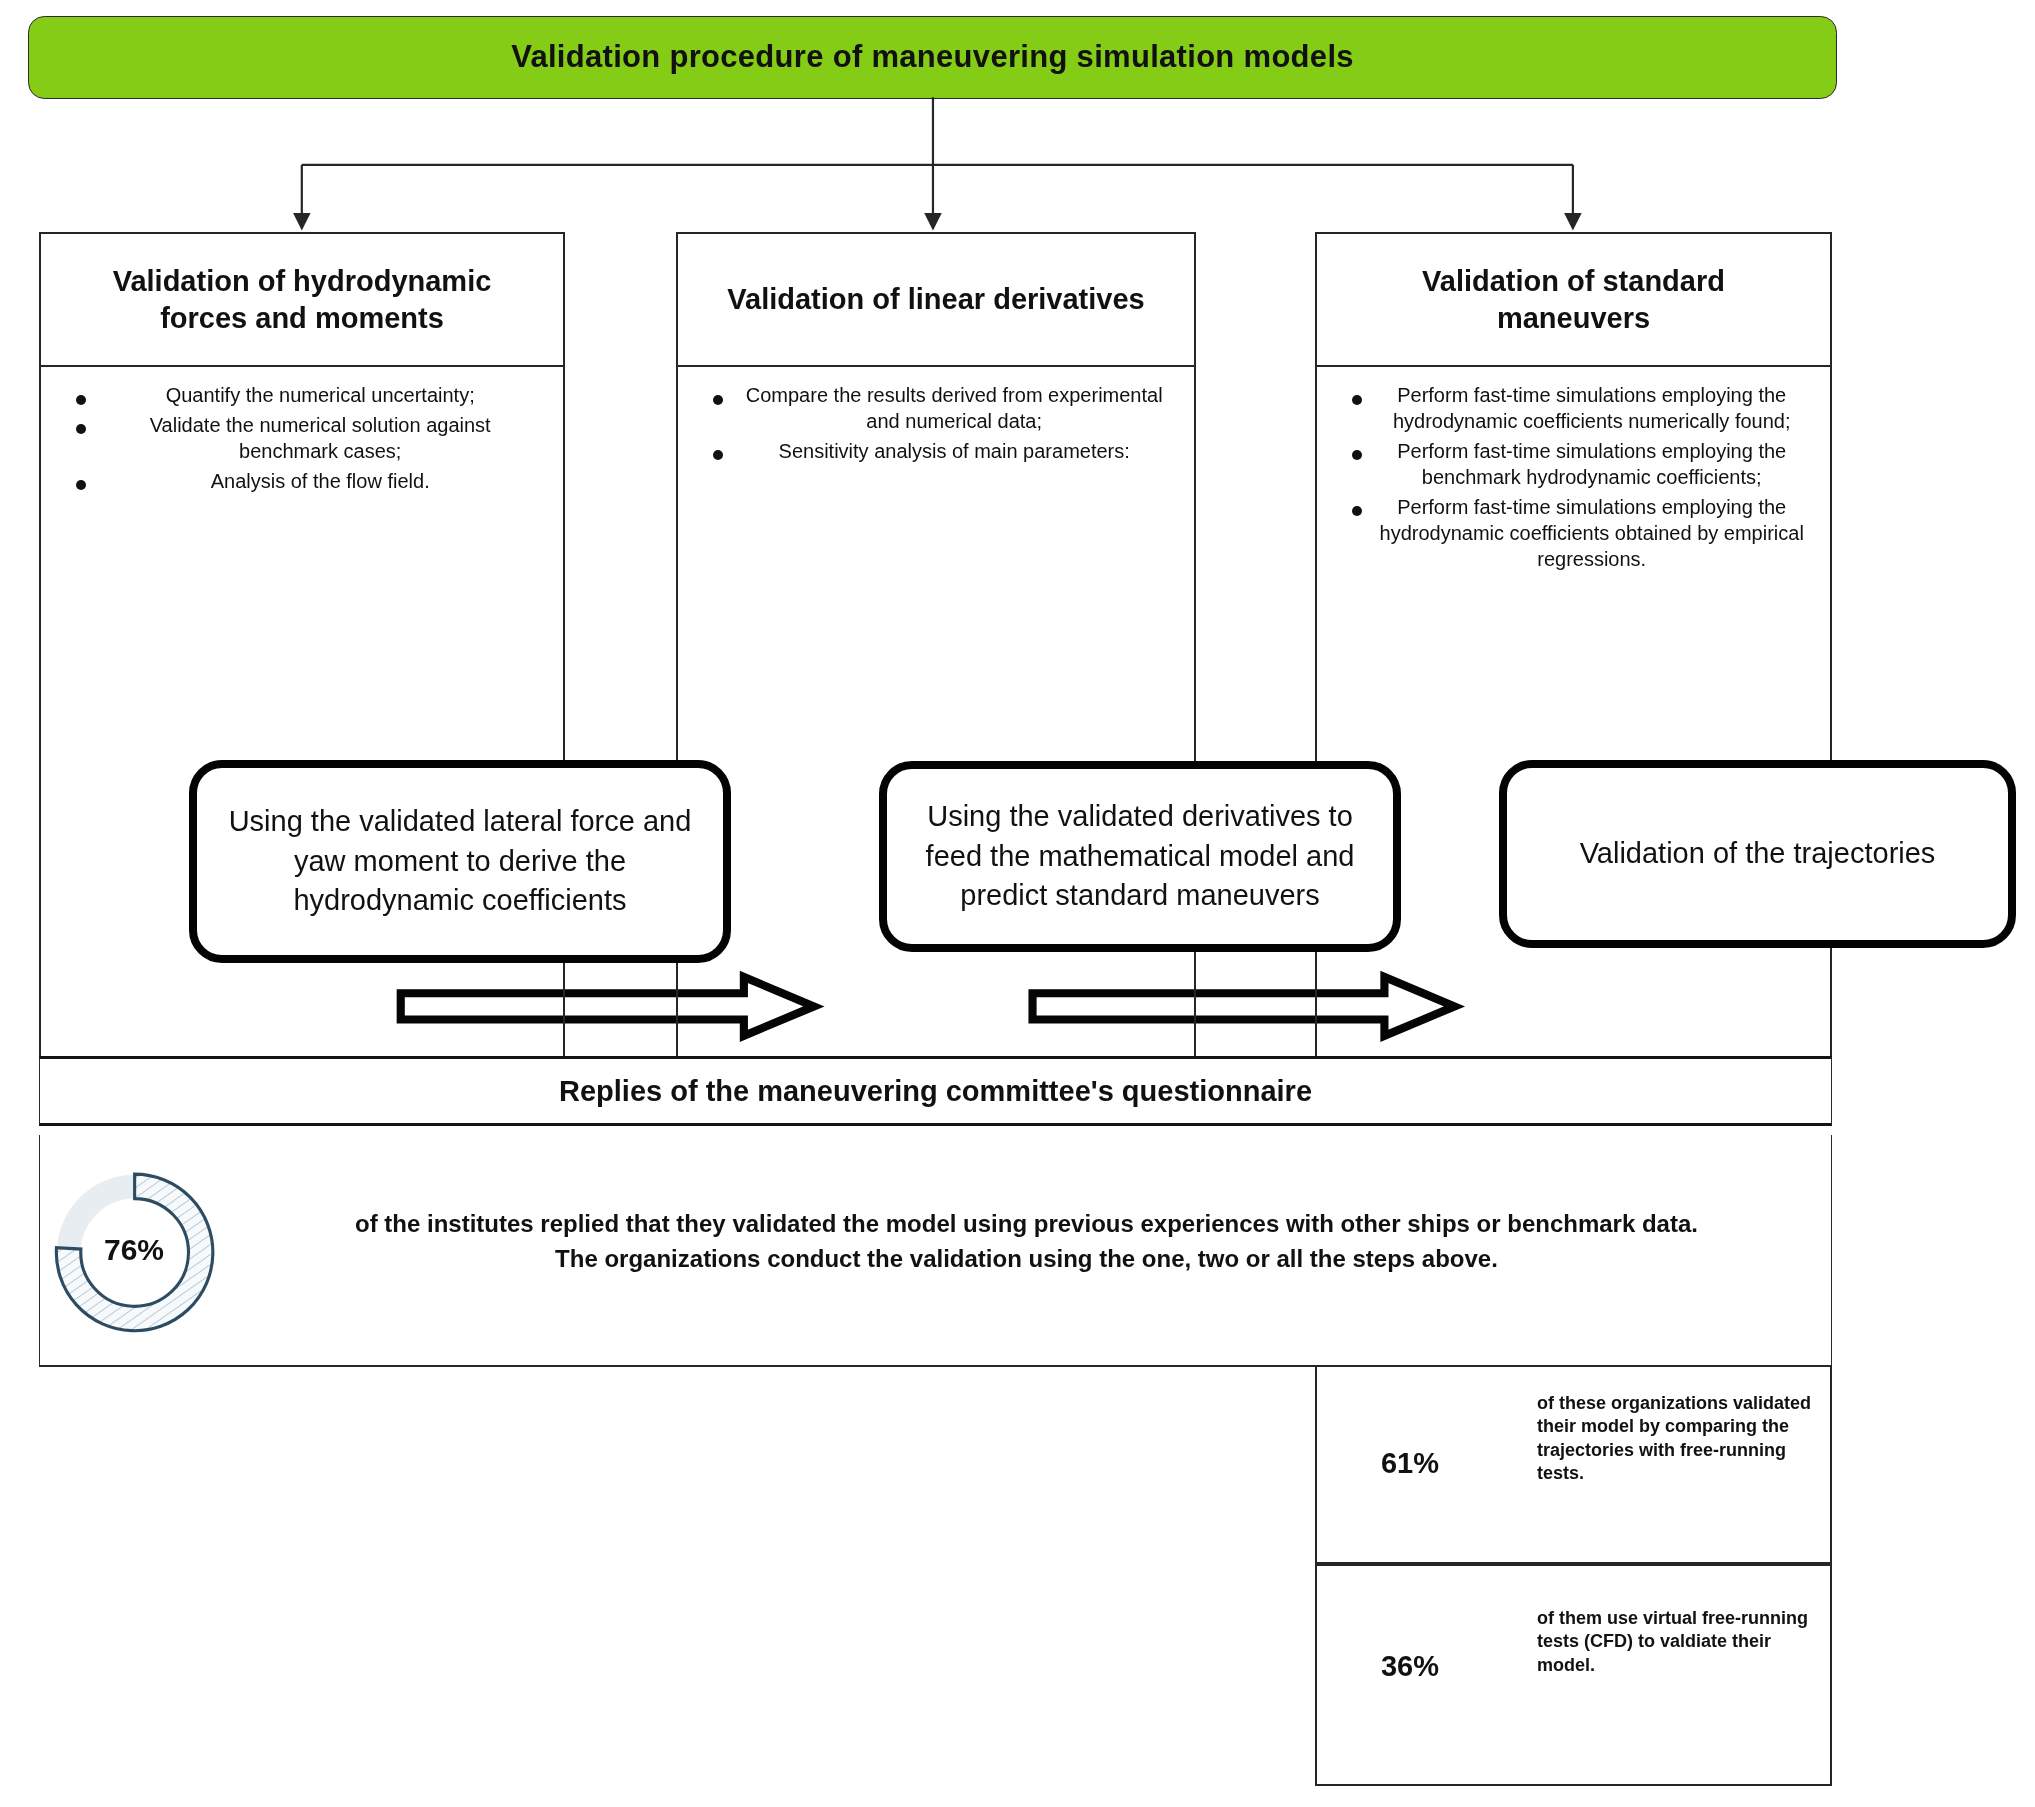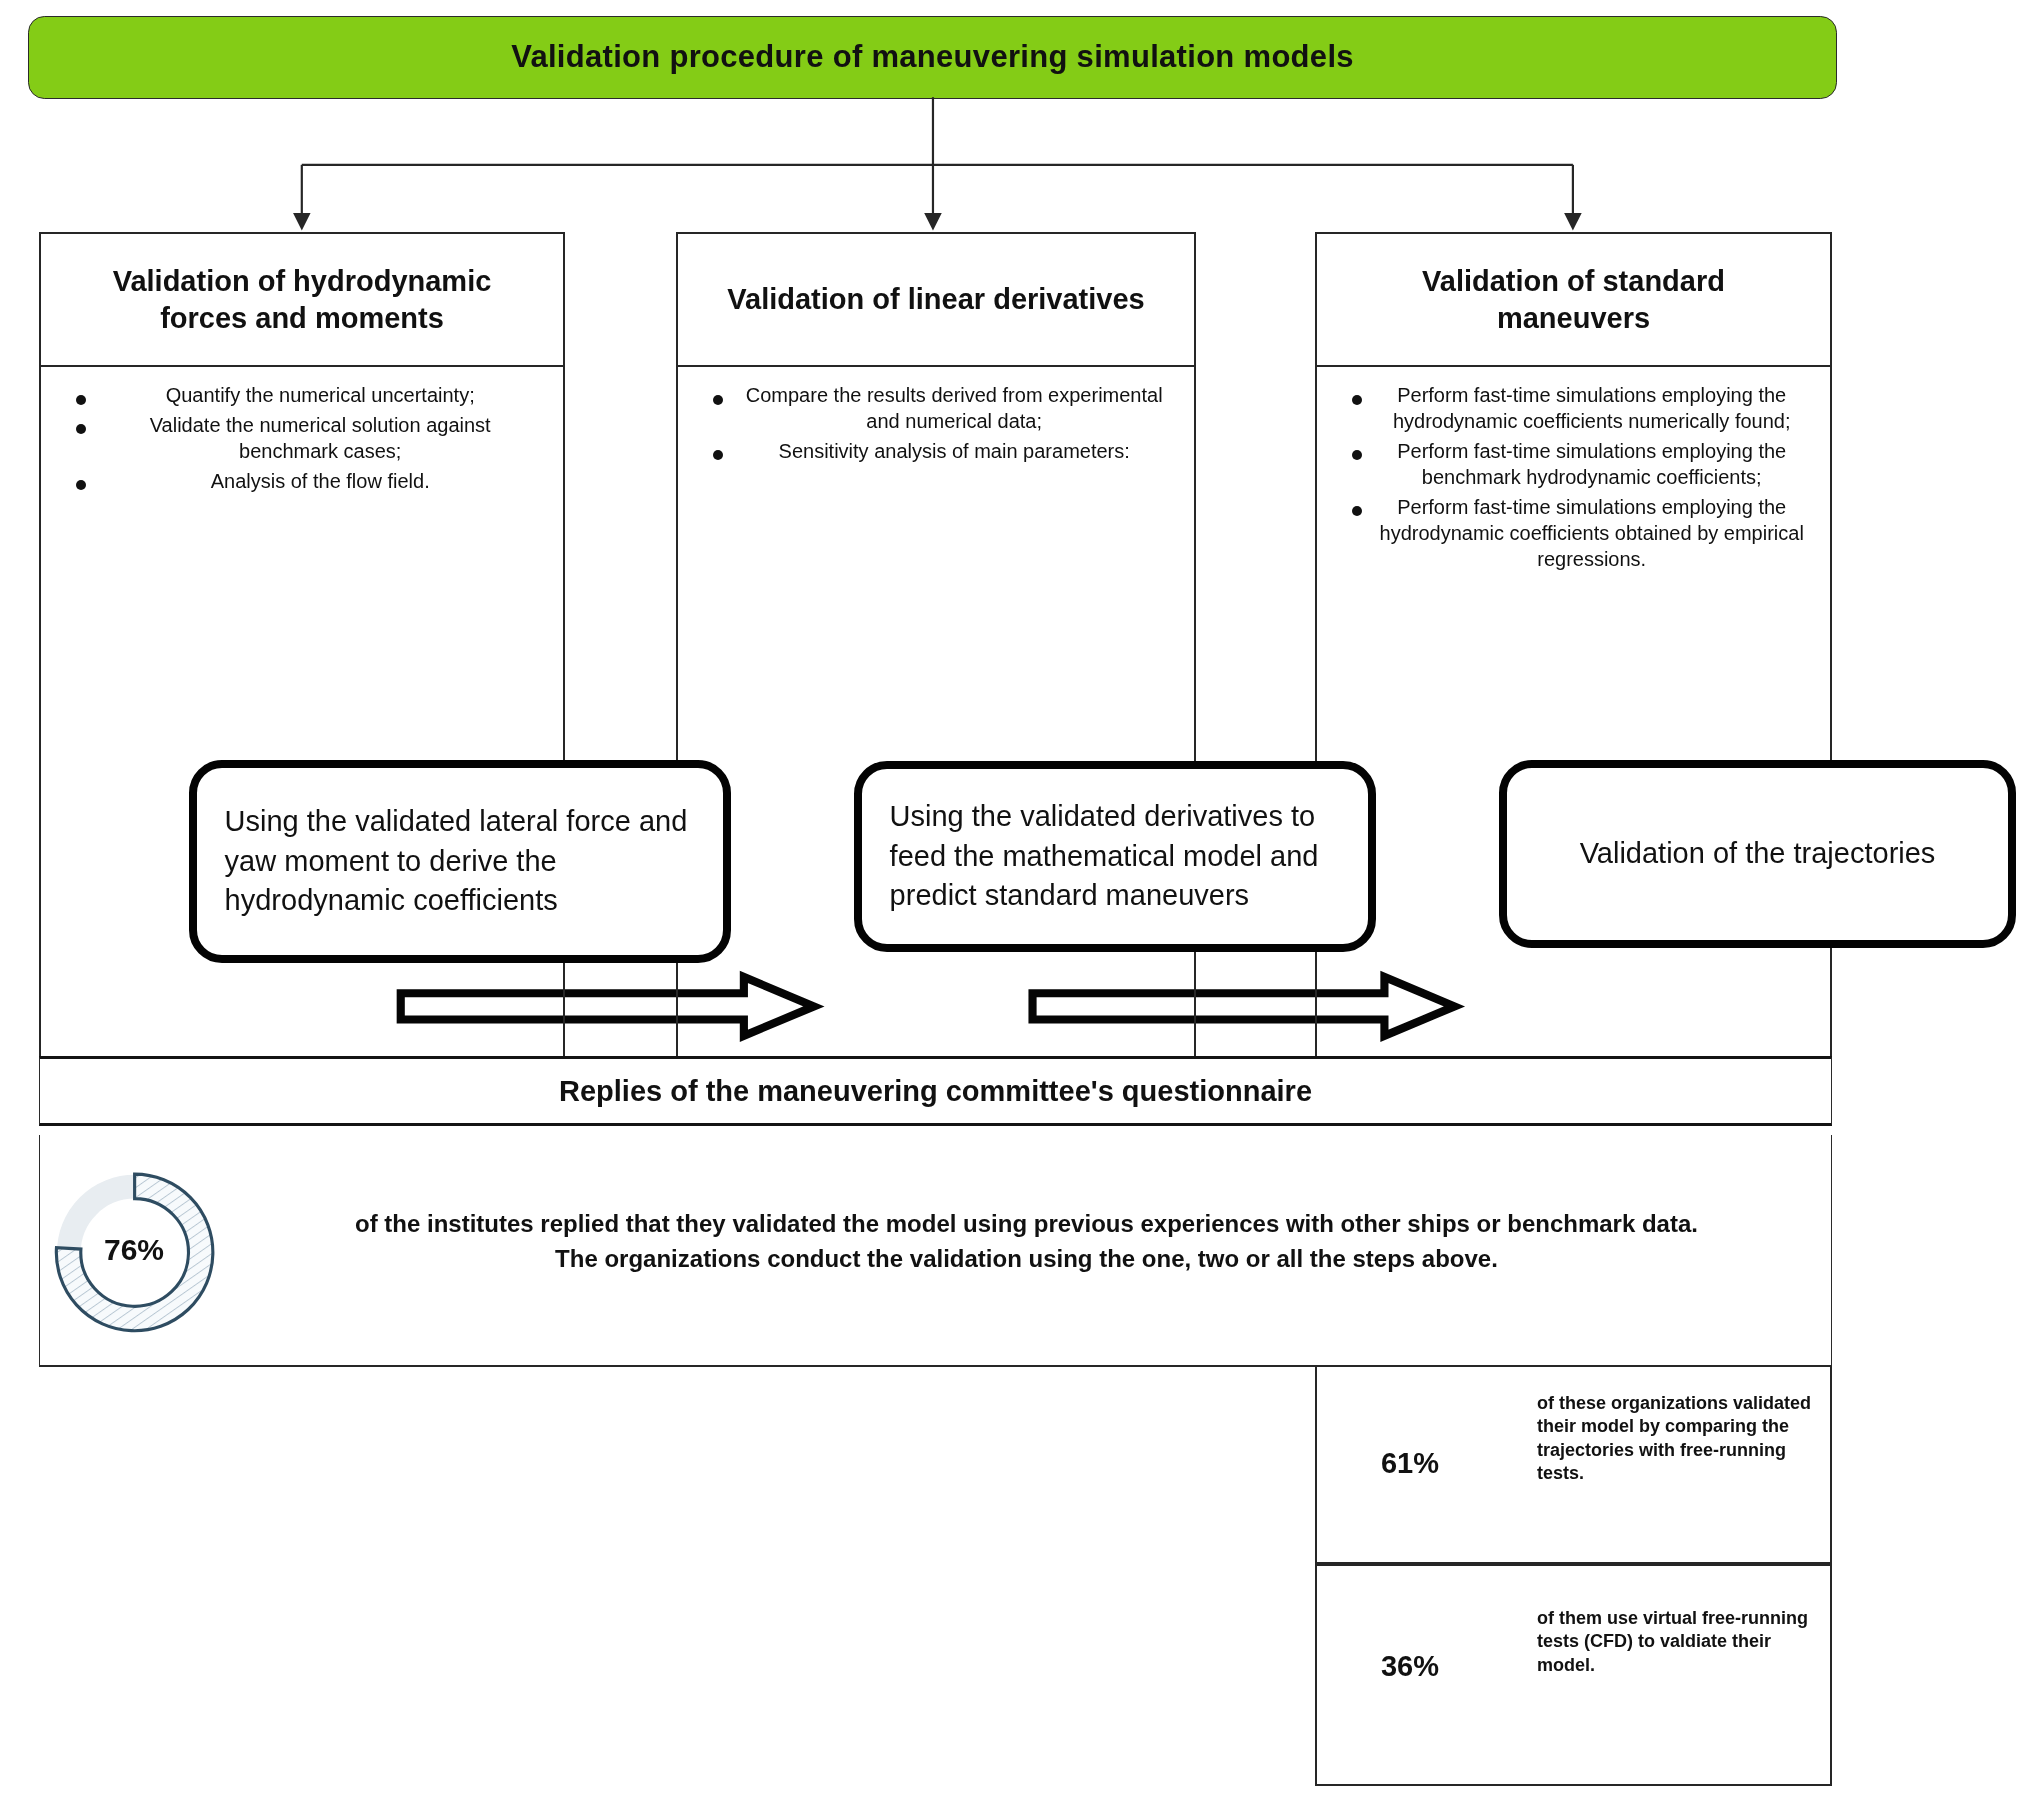--- a/index.html
+++ b/index.html
@@ -31,21 +31,21 @@
     content:"";position:absolute;left:1.3px;top:12.5px;width:10px;height:10px;border-radius:50%;background:#111;
   }
   ul.sub{list-style:none;margin:1.3px 0 0 39px;padding:0;}
   ul.sub > li{position:relative;padding-left:29px;margin:0 0 3.8px 0;}
   ul.sub > li::before{
     content:"";position:absolute;left:1.3px;top:10.6px;width:8.1px;height:8.1px;border-radius:50%;background:#fff;border:2.2px solid #111;
   }
   
   .proc{
     background:#fff;border:8.8px solid #030303;border-radius:33px;box-sizing:border-box;
-    display:flex;align-items:center;justify-content:center;
+    display:flex;align-items:center;justify-content:center;text-align:center;
     font-size:29px;line-height:1.36;padding:0 27.6px;z-index:5;
   }
   
   .replies-bar{
     left:39px;top:1056px;width:1793px;height:70px;box-sizing:border-box;
     border-top:3.8px solid #141414;border-bottom:3.8px solid #141414;
     border-left:1.9px solid #2a2a2a;border-right:1.9px solid #2a2a2a;
     display:flex;align-items:center;justify-content:center;
     font-size:29px;font-weight:bold;
   }
@@ -159,21 +159,21 @@
         <li>Perform fast-time simulations employing the hydrodynamic coefficients numerically found;</li>
         <li>Perform fast-time simulations employing the benchmark hydrodynamic coefficients;</li>
         <li>Perform fast-time simulations employing the hydrodynamic coefficients obtained by empirical regressions.</li>
       </ul>
     </div>
   </div>
 
   <div class="abs proc" style="left:189px;top:760px;width:542px;height:203px;">
     <span>Using the validated lateral force and yaw moment to derive the hydrodynamic coefficients</span>
   </div>
-  <div class="abs proc" style="left:854px;top:761px;width:522px;height:191px;">
+  <div class="abs proc" style="left:879px;top:761px;width:522px;height:191px;">
     <span>Using the validated derivatives to feed the mathematical model and predict standard maneuvers</span>
   </div>
   <div class="abs proc" style="left:1499px;top:760px;width:517px;height:188px;">
     <span>Validation of the trajectories</span>
   </div>
 
   <div class="abs replies-bar">
     <span>Replies of the maneuvering committee's questionnaire</span>
   </div>
 

